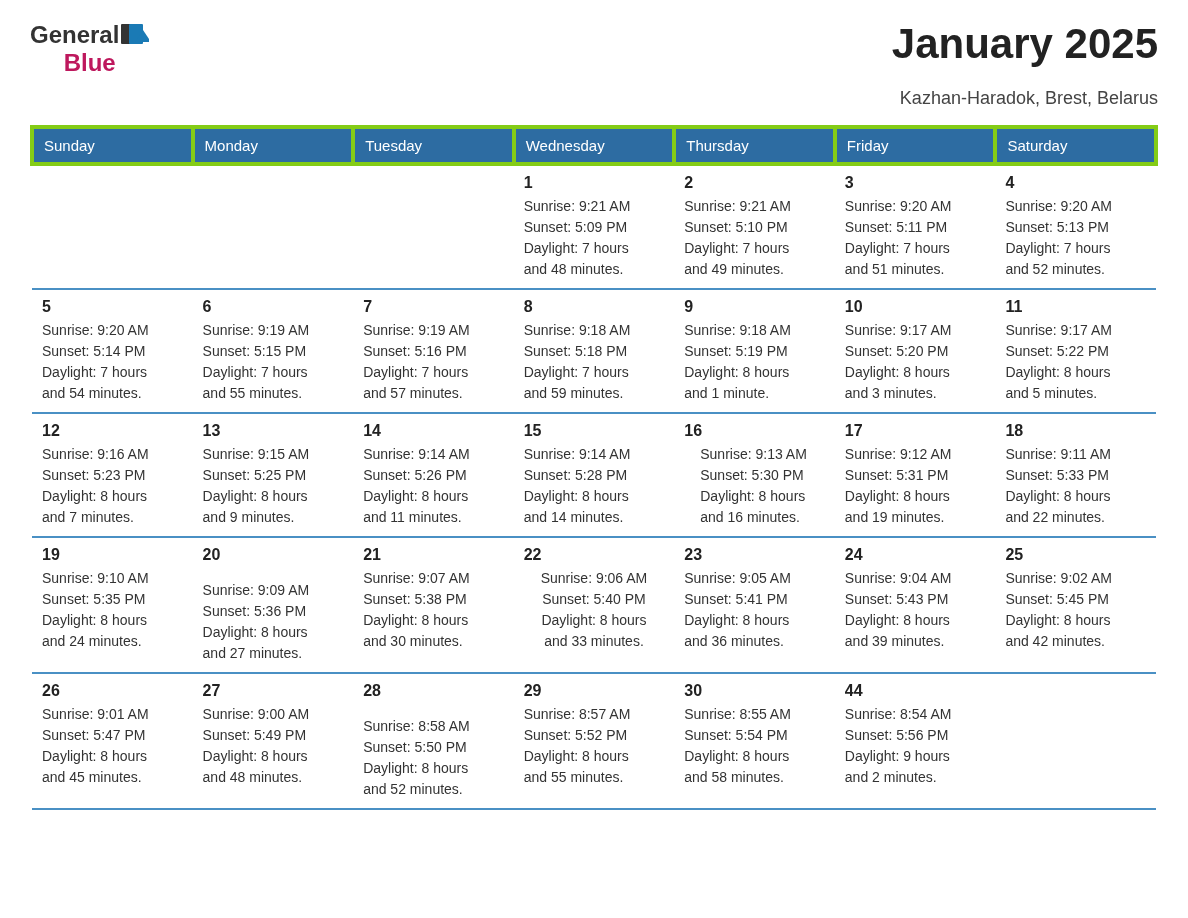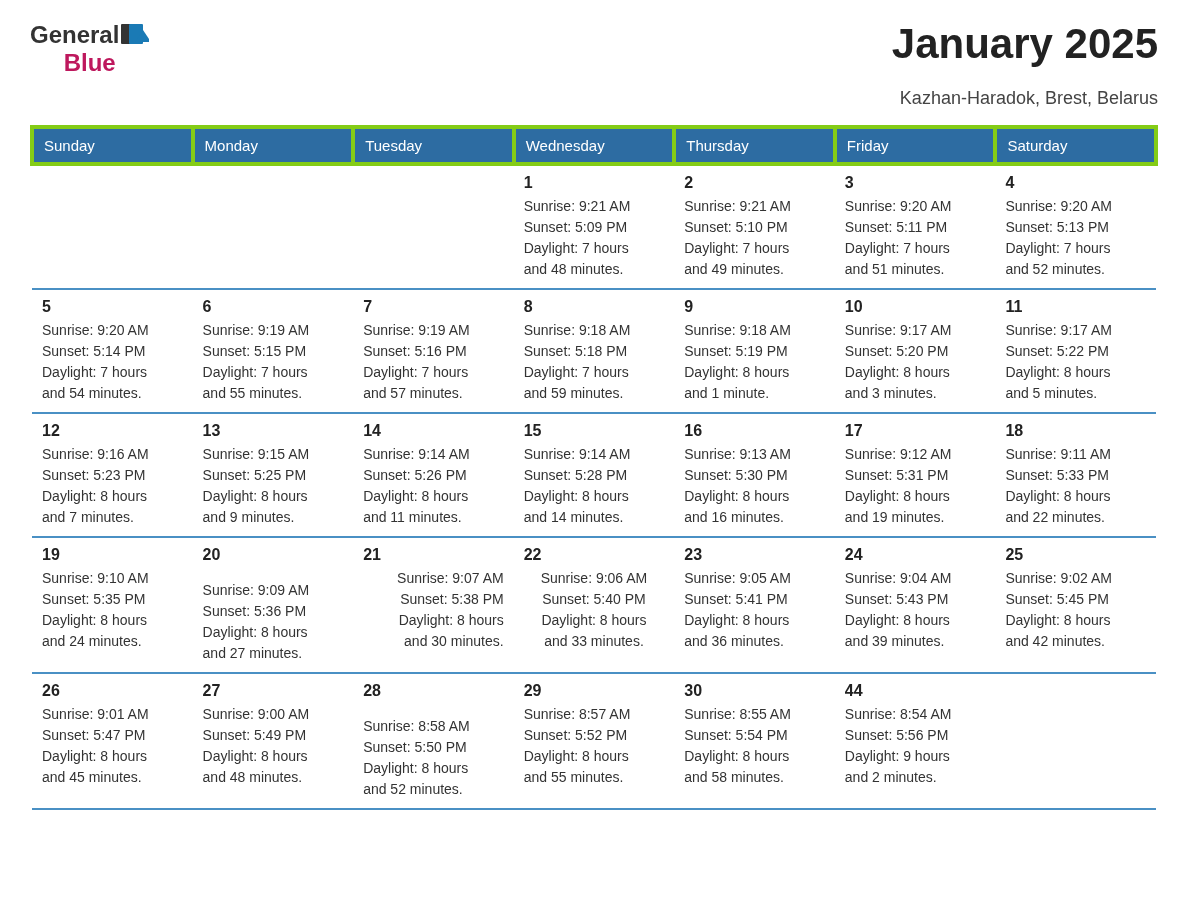--- a/index.html
+++ b/index.html
@@ -218,21 +218,21 @@
         </td>
         <td>
           <span class="day-number">15</span>
           <div class="day-info" style="white-space: pre-line;">Sunrise: 9:14 AM
 Sunset: 5:28 PM
 Daylight: 8 hours
 and 14 minutes.</div>
         </td>
         <td>
           <span class="day-number">16</span>
-          <div class="day-info" style="white-space: pre-line;">Sunrise: 9:13 AM
+          <div class="day-info" style="white-space: pre-line; margin-left: 16px;">Sunrise: 9:13 AM
 Sunset: 5:30 PM
 Daylight: 8 hours
 and 16 minutes.</div>
         </td>
         <td>
           <span class="day-number">17</span>
           <div class="day-info" style="white-space: pre-line;">Sunrise: 9:12 AM
 Sunset: 5:31 PM
 Daylight: 8 hours
 and 19 minutes.</div>
@@ -255,21 +255,21 @@
         </td>
         <td>
           <span class="day-number">20</span>
           <div class="day-info" style="white-space: pre-line; margin-top: 16px;">Sunrise: 9:09 AM
 Sunset: 5:36 PM
 Daylight: 8 hours
 and 27 minutes.</div>
         </td>
         <td>
           <span class="day-number">21</span>
-          <div class="day-info" style="white-space: pre-line; text-align: right;">Sunrise: 9:07 AM
+          <div class="day-info" style="white-space: pre-line;">Sunrise: 9:07 AM
 Sunset: 5:38 PM
 Daylight: 8 hours
 and 30 minutes.</div>
         </td>
         <td>
           <span class="day-number">22</span>
           <div class="day-info" style="white-space: pre-line; text-align: center;">Sunrise: 9:06 AM
 Sunset: 5:40 PM
 Daylight: 8 hours
 and 33 minutes.</div>

